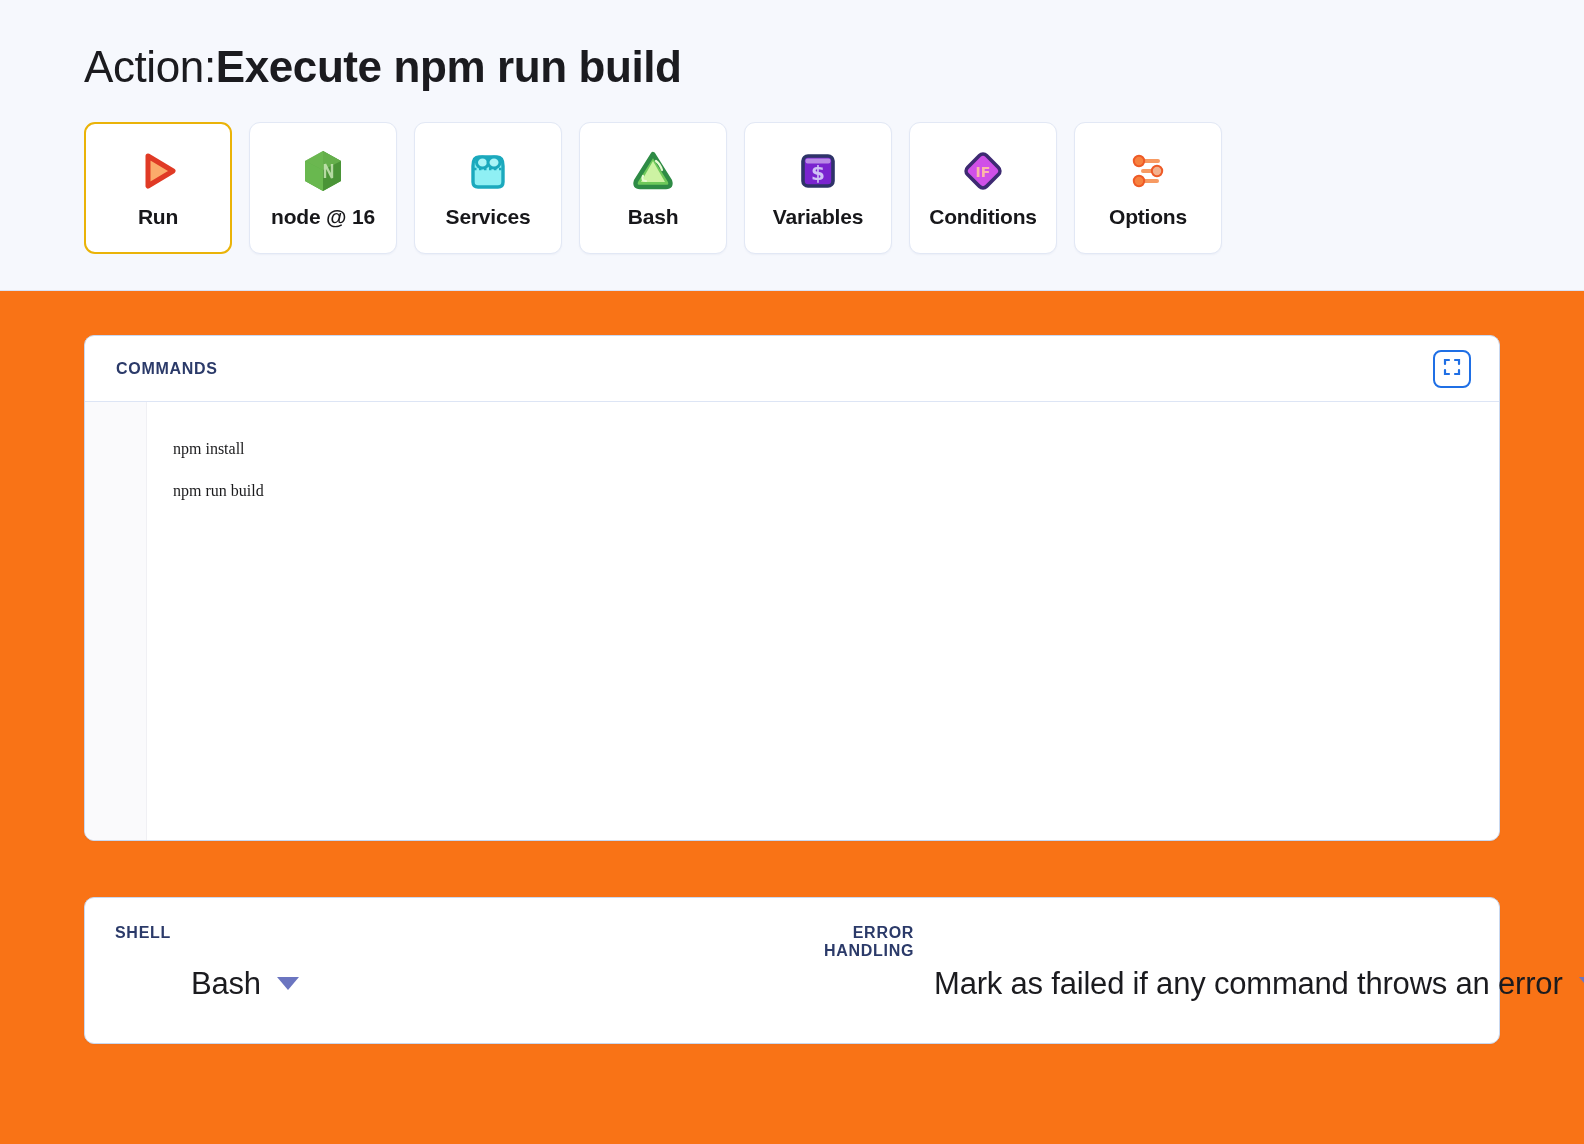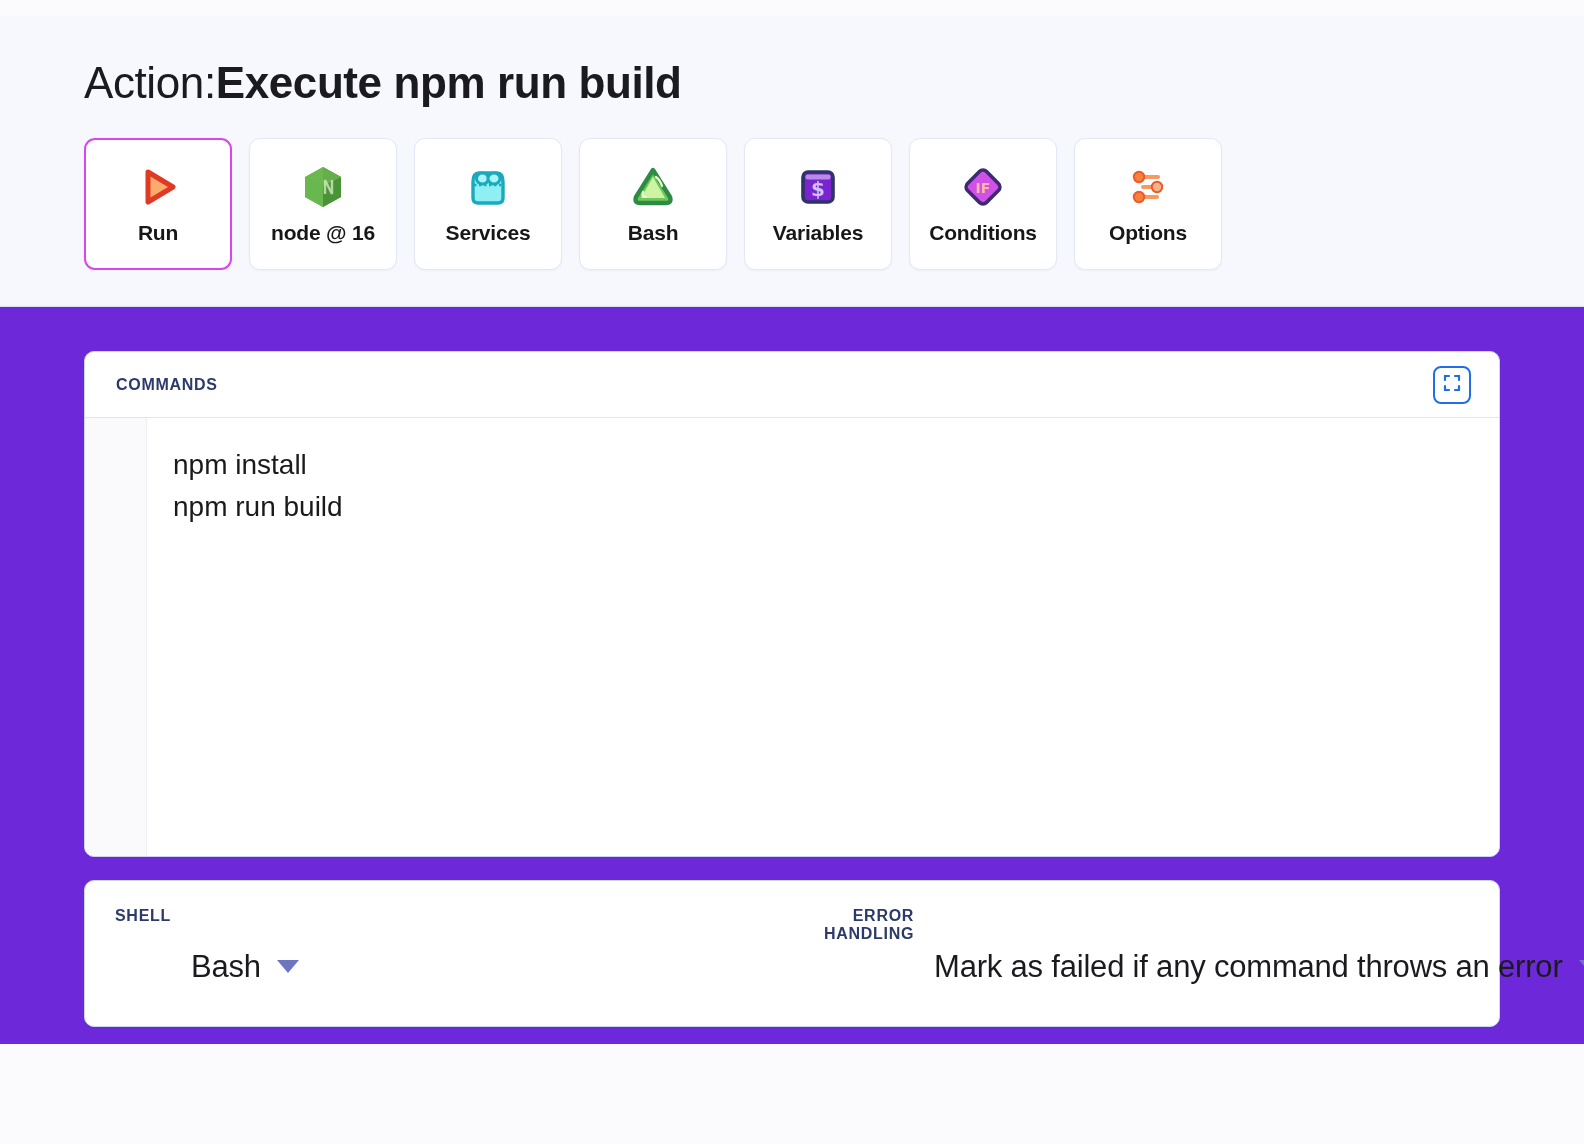--- a/index.html
+++ b/index.html
@@ -12,25 +12,24 @@
 
   body {
     font-family: "Liberation Sans", sans-serif;
     background: #fbfbfd;
     color: #1c1c1e;
     -webkit-font-smoothing: antialiased;
   }
 
   .app {
     width: 1584px;
-    height: 1028px;
+    height: 1144px;
     display: flex;
     flex-direction: column;
-    background: #6d28d9;
-    margin-top: 16px;
+    background: #f97316;
   }
 
   
   .header {
     background: #f6f8fd;
     border-bottom: 1px solid #dbe2f3;
     padding: 44px 0 36px 0;
     flex: 0 0 auto;
   }
 
@@ -60,21 +59,21 @@
     border-radius: 11px;
     display: flex;
     flex-direction: column;
     align-items: center;
     justify-content: center;
     gap: 10px;
     cursor: pointer;
     box-shadow: 0 1px 2px rgba(30, 50, 110, 0.045);
   }
   .tab.selected {
-    border: 2px solid #d946ef;
+    border: 2px solid #eab308;
     box-shadow: none;
   }
   .tab-label {
     font-size: 21px;
     font-weight: 700;
     color: #17171a;
     letter-spacing: -0.2px;
     white-space: nowrap;
   }
   .tab-icon {
@@ -85,21 +84,21 @@
     justify-content: center;
   }
   .tab-icon svg { display: block; }
 
   
   .body-area {
     flex: 1 1 auto;
     padding: 44px 84px 0 84px;
     display: flex;
     flex-direction: column;
-    gap: 23px;
+    gap: 56px;
     overflow: hidden;
   }
 
   .card {
     background: #ffffff;
     border: 1px solid #c9d8f0;
     border-radius: 10px;
     box-shadow: 0 1px 2px rgba(40, 60, 120, 0.035);
   }
 
@@ -152,22 +151,22 @@
     border-bottom-right-radius: 10px;
   }
   .editor-gutter {
     flex: 0 0 62px;
     background: #fafafc;
     border-right: 1px solid #f0f0f4;
   }
   .editor-code {
     flex: 1 1 auto;
     padding: 26px 0 0 26px;
-    font-family: Liberation Sans, sans-serif;
-    font-size: 28px;
+    font-family: Liberation Serif, serif;
+    font-size: 16px;
     line-height: 42px;
     color: #1a1a1c;
     white-space: pre;
     cursor: text;
   }
 
   
   .settings-card {
     flex: 0 0 auto;
     height: 147px;

